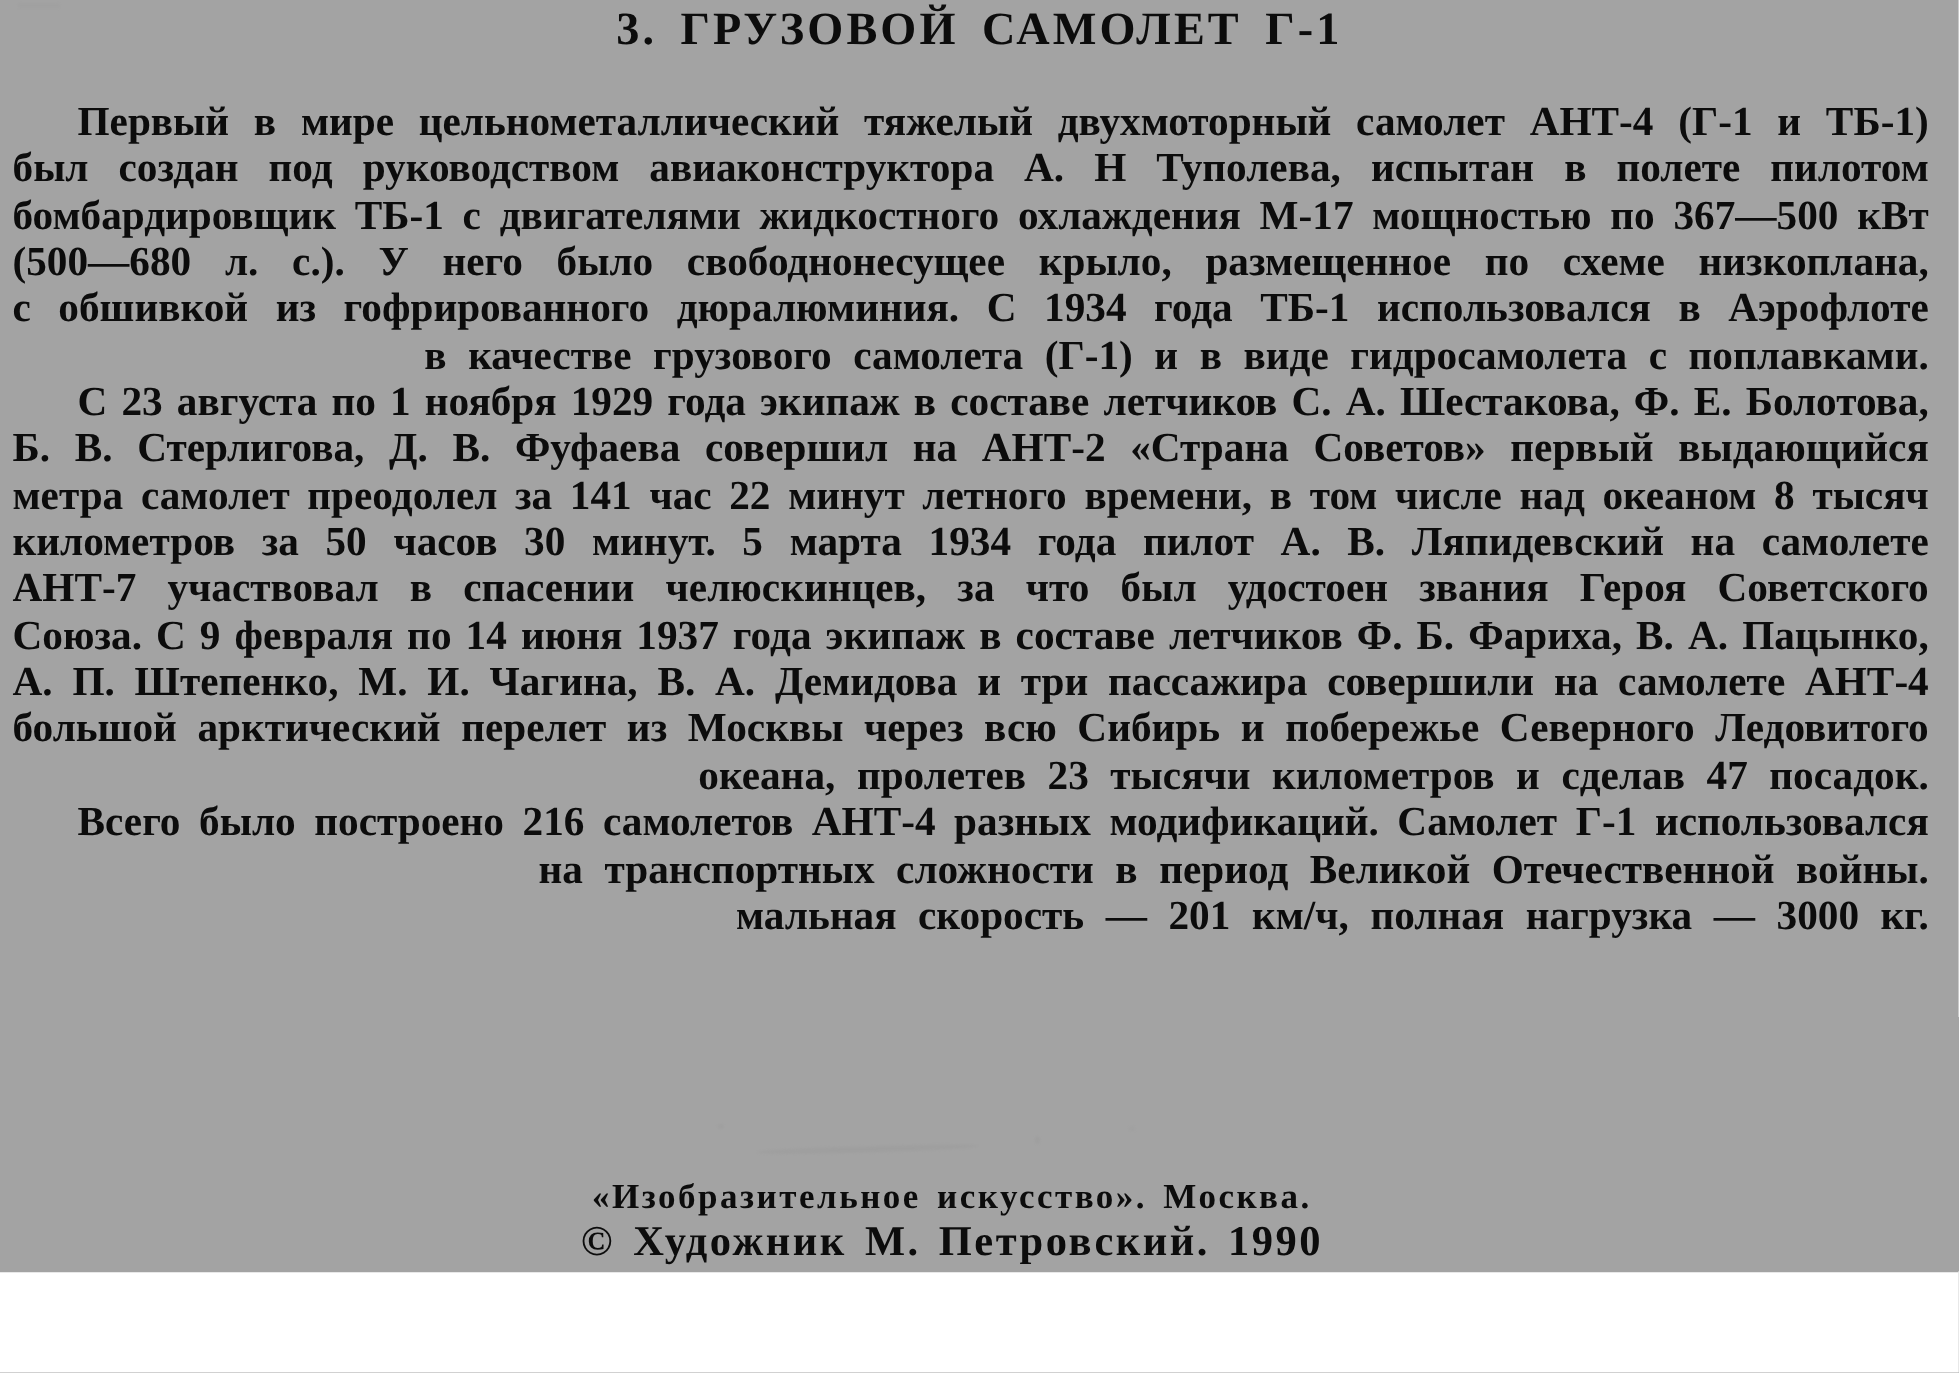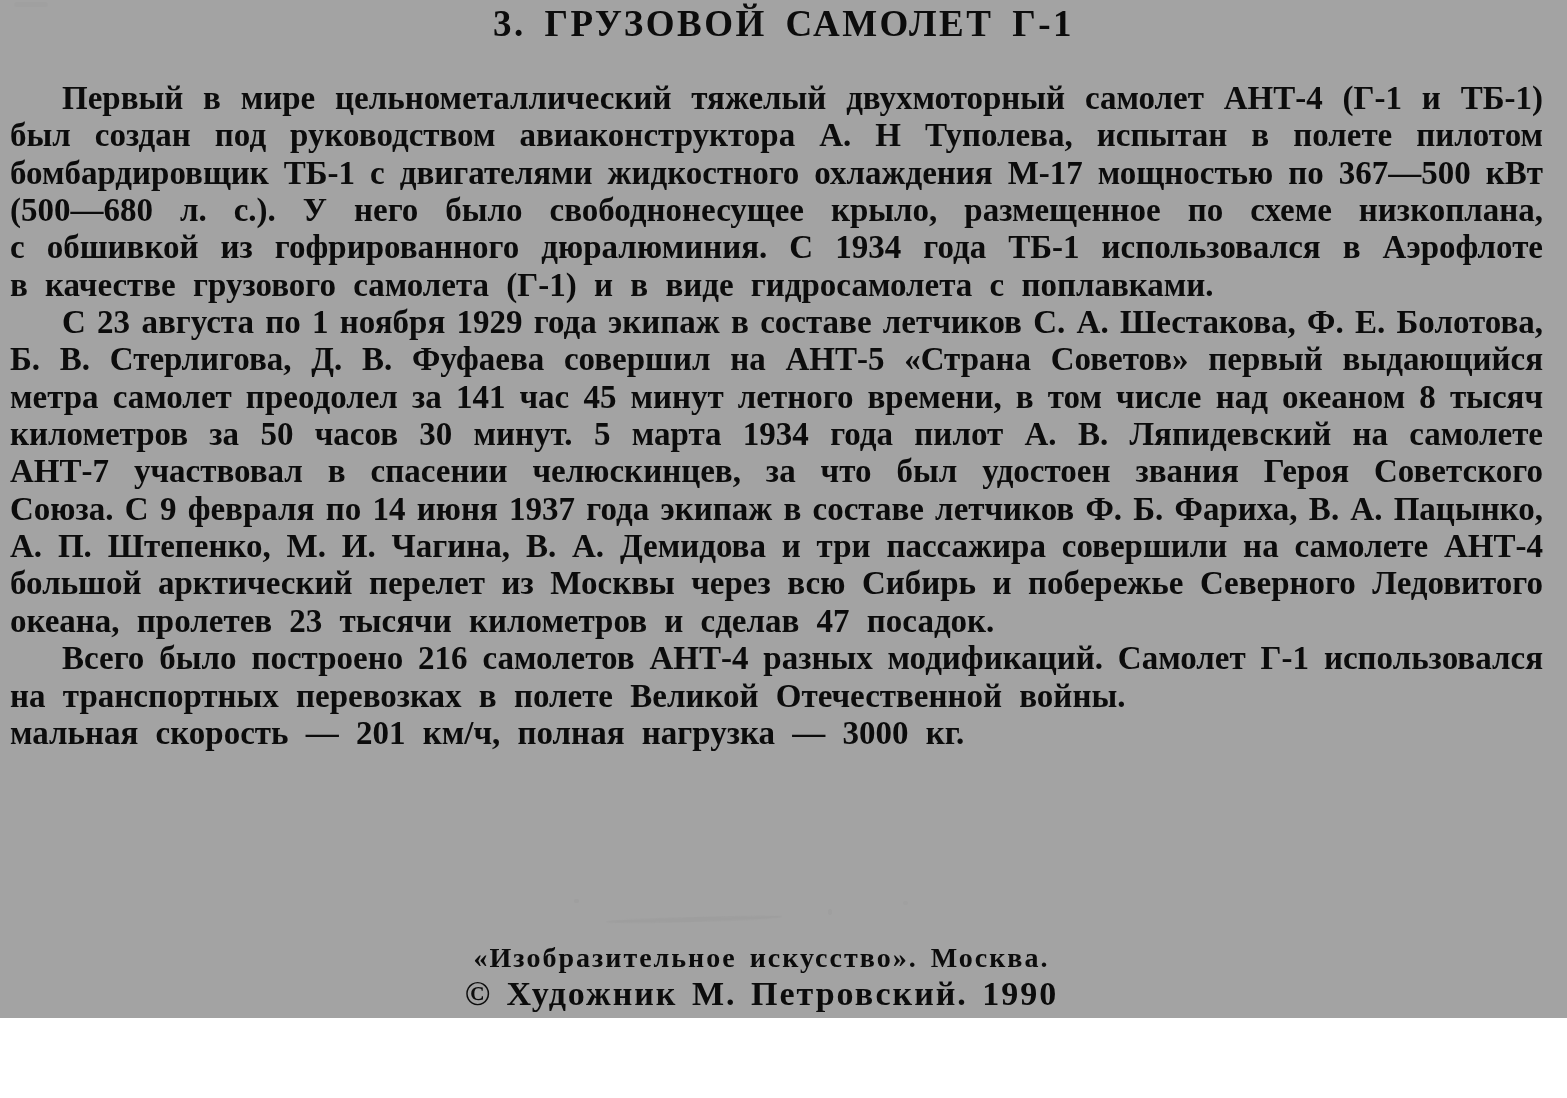--- a/index.html
+++ b/index.html
@@ -30,20 +30,21 @@
   }
   .body-text {
     margin: 36px 24px 0 10px;
   }
   .line {
     font-size: 33px;
     line-height: 37.3px;
     height: 37.35px;
     overflow: hidden;
     white-space: nowrap;
+    text-align: right;
   }
   .line.justified {
     text-align: justify;
     white-space: normal;
   }
   .line.justified::after {
     content: "";
     display: inline-block;
     width: 100%;
     height: 0;
@@ -115,30 +116,30 @@
   <h1 class="title">3. ГРУЗОВОЙ САМОЛЕТ Г-1</h1>
 
   <div class="body-text">
     <div class="line justified indent">Первый в мире цельнометаллический тяжелый двухмоторный самолет АНТ-4 (Г-1 и ТБ-1)</div>
     <div class="line justified">был создан под руководством авиаконструктора А. Н Туполева, испытан в полете пилотом</div>
     <div class="line justified">бомбардировщик ТБ-1 с двигателями жидкостного охлаждения М-17 мощностью по 367—500 кВт</div>
     <div class="line justified">(500—680 л. с.). У него было свободнонесущее крыло, размещенное по схеме низкоплана,</div>
     <div class="line justified">с обшивкой из гофрированного дюралюминия. С 1934 года ТБ-1 использовался в Аэрофлоте</div>
     <div class="line wide">в качестве грузового самолета (Г-1) и в виде гидросамолета с поплавками.</div>
     <div class="line justified indent">С 23 августа по 1 ноября 1929 года экипаж в составе летчиков С. А. Шестакова, Ф. Е. Болотова,</div>
-    <div class="line justified">Б. В. Стерлигова, Д. В. Фуфаева совершил на АНТ-5 «Страна Советов» первый выдающийся</div>
-    <div class="line justified">метра самолет преодолел за 141 час 45 минут летного времени, в том числе над океаном 8 тысяч</div>
+    <div class="line justified">Б. В. Стерлигова, Д. В. Фуфаева совершил на АНТ-2 «Страна Советов» первый выдающийся</div>
+    <div class="line justified">метра самолет преодолел за 141 час 22 минут летного времени, в том числе над океаном 8 тысяч</div>
     <div class="line justified">километров за 50 часов 30 минут. 5 марта 1934 года пилот А. В. Ляпидевский на самолете</div>
     <div class="line justified">АНТ-7 участвовал в спасении челюскинцев, за что был удостоен звания Героя Советского</div>
     <div class="line justified">Союза. С 9 февраля по 14 июня 1937 года экипаж в составе летчиков Ф. Б. Фариха, В. А. Пацынко,</div>
     <div class="line justified">А. П. Штепенко, М. И. Чагина, В. А. Демидова и три пассажира совершили на самолете АНТ-4</div>
     <div class="line justified">большой арктический перелет из Москвы через всю Сибирь и побережье Северного Ледовитого</div>
     <div class="line wide">океана, пролетев 23 тысячи километров и сделав 47 посадок.</div>
     <div class="line justified indent">Всего было построено 216 самолетов АНТ-4 разных модификаций. Самолет Г-1 использовался</div>
-    <div class="line wide">на транспортных перевозках в полете Великой Отечественной войны.</div>
+    <div class="line wide">на транспортных сложности в период Великой Отечественной войны.</div>
     <div class="line wide">мальная скорость — 201 км/ч, полная нагрузка — 3000 кг.</div>
   </div>
 
   <div class="colophon">
     <div class="colophon-publisher">«Изобразительное искусство». Москва.</div>
     <div class="colophon-artist">© Художник М. Петровский. 1990</div>
     <div class="colophon-code">4-693. 150 000. 2351. 3 к.</div>
     <div class="colophon-notice">ОТПРАВЛЯТЬ ПО ПОЧТЕ ТОЛЬКО В КОНВЕРТЕ</div>
   </div>
 

